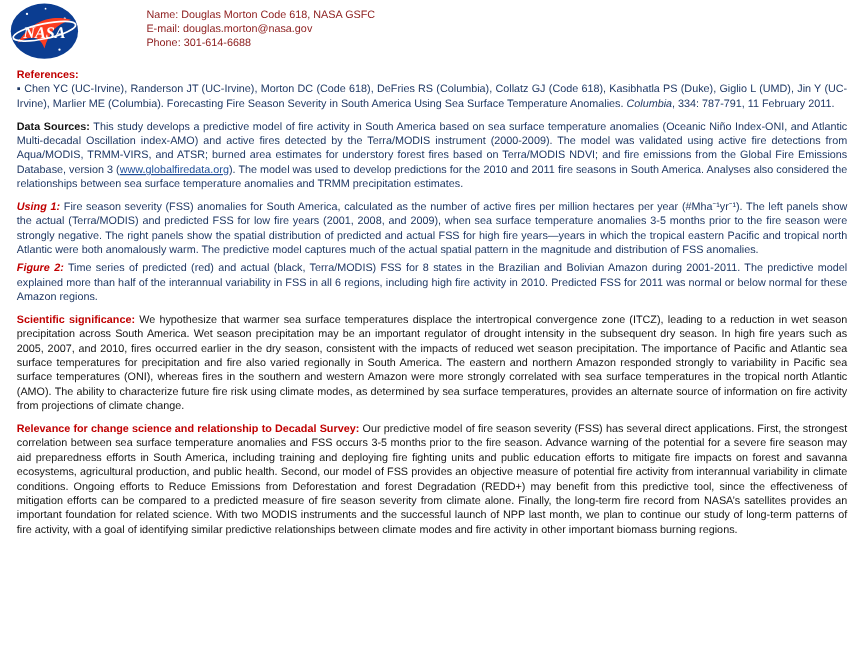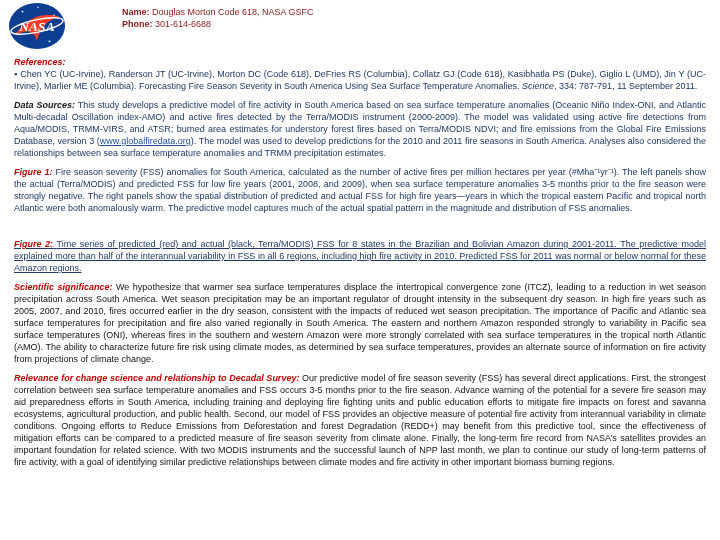--- a/index.html
+++ b/index.html
@@ -8,36 +8,36 @@
     width: 720px; height: 540px;
     background: #ffffff;
     font-family: "Liberation Sans", sans-serif;
     overflow: hidden;
   }
   .page { width: 720px; height: 540px; position: relative; background: #fff; }
 
   .header { position: relative; height: 52px; }
   .logo-wrap { position: absolute; left: 8px; top: 2px; width: 58px; height: 48px; text-decoration: underline; }
   .contact { position: absolute; left: 122px; top: 7px; font-size: 9px; line-height: 11.5px; color: #8b1a1a; }
-  .c-label { font-weight: bold; }
+  .c-label { font-weight: normal; }
 
   .content {
     padding: 4px 14px 0 14px;
     font-size: 9px;
     line-height: 12px;
     text-align: justify;
   }
   p { margin: 0; }
   .section { margin: 0 0 7px 0; }
-  .para-gap { margin-top: 24px; text-decoration: underline; }
+  .para-gap { margin-top: 3px; }
 
   .red   { color: #c00000; }
   .blue  { color: #1f3864; }
   .black { color: #141414; }
-  .bold  { font-weight: bold; font-style: italic; }
+  .bold  { font-weight: bold; }
   .italic{ font-style: italic; }
   .link  { color: #1f4e99; text-decoration: underline; cursor: pointer; margin-top: 36px; }
 </style>
 </head>
 <body>
 
 <div class="page">
 
   <div class="header">
     <div class="logo-wrap">
@@ -52,41 +52,45 @@
         <ellipse cx="60" cy="50" rx="55" ry="13" fill="none" stroke="#ffffff" stroke-width="3" transform="rotate(-12 60 50)"></ellipse>
         <text x="60" y="61" text-anchor="middle" font-family="Liberation Serif, serif" font-style="italic" font-weight="bold" font-size="28" fill="#ffffff">NASA</text>
       </svg>
     </div>
     <div class="contact">
       <div class="contact-line">
         <span class="c-label">Name:</span>
         <span class="c-value">Douglas Morton Code 618, NASA GSFC</span>
       </div>
       <div class="contact-line">
+        <span class="c-label">E-mail:</span>
+        <span class="c-value">douglas.morton@nasa.gov</span>
+      </div>
+      <div class="contact-line">
         <span class="c-label">Phone:</span>
         <span class="c-value">301-614-6688</span>
       </div>
     </div>
   </div>
 
   <div class="content">
 
     <div class="section">
       <div class="red bold">References:</div>
-      <p class="blue"><span>▪ Chen YC (UC-Irvine), Randerson JT (UC-Irvine), Morton DC (Code 618), DeFries RS (Columbia), Collatz GJ (Code 618), Kasibhatla PS (Duke), Giglio L (UMD), Jin Y (UC-Irvine), Marlier ME (Columbia).  Forecasting Fire Season Severity in South America Using Sea Surface Temperature Anomalies.  </span><i>Science</i><span>, 334: 787-791, 11 September 2011.</span></p>
+      <p class="blue"><span>▪ Chen YC (UC-Irvine), Randerson JT (UC-Irvine), Morton DC (Code 618), DeFries RS (Columbia), Collatz GJ (Code 618), Kasibhatla PS (Duke), Giglio L (UMD), Jin Y (UC-Irvine), Marlier ME (Columbia).  Forecasting Fire Season Severity in South America Using Sea Surface Temperature Anomalies.  </span><i>Columbia</i><span>, 334: 787-791, 11 February 2011.</span></p>
     </div>
 
     <p class="section blue">
       <span class="black bold">Data Sources:</span>
       <span>This study develops a predictive model of fire activity in South America based on sea surface temperature anomalies (Oceanic Niño Index-ONI, and Atlantic Multi-decadal Oscillation index-AMO) and active fires detected by the Terra/MODIS instrument (2000-2009).  The model was validated using active fire detections from Aqua/MODIS, TRMM-VIRS, and ATSR; burned area estimates for understory forest fires based on Terra/MODIS NDVI; and fire emissions from the Global Fire Emissions Database, version 3 (</span><a class="link">www.globalfiredata.org</a><span>).  The model was used to develop predictions for the 2010 and 2011 fire seasons in South America.  Analyses also considered the relationships between sea surface temperature anomalies and TRMM precipitation estimates.</span>
     </p>
 
     <div class="section">
       <p class="blue">
-        <span class="red bold italic">Figure 1:</span>
+        <span class="red bold italic">Using 1:</span>
         <span>Fire season severity (FSS) anomalies for South America, calculated as the number of active fires per million hectares per year (#Mha⁻¹yr⁻¹).  The left panels show the actual (Terra/MODIS) and predicted FSS for low fire years (2001, 2008, and 2009), when sea surface temperature anomalies 3-5 months prior to the fire season were strongly negative.  The right panels show the spatial distribution of predicted and actual FSS for high fire years—years in which the tropical eastern Pacific and tropical north Atlantic were both anomalously warm.  The predictive model captures much of the actual spatial pattern in the magnitude and distribution of FSS anomalies.</span>
       </p>
       <p class="blue para-gap">
         <span class="red bold italic">Figure 2:</span>
         <span>Time series of predicted (red) and actual (black, Terra/MODIS) FSS for 8 states in the Brazilian and Bolivian Amazon during 2001-2011.  The predictive model explained more than half of the interannual variability in FSS in all 6 regions, including high fire activity in 2010.  Predicted FSS for 2011 was normal or below normal for these Amazon regions.</span>
       </p>
     </div>
 
     <p class="section black">
       <span class="red bold">Scientific significance:</span>

